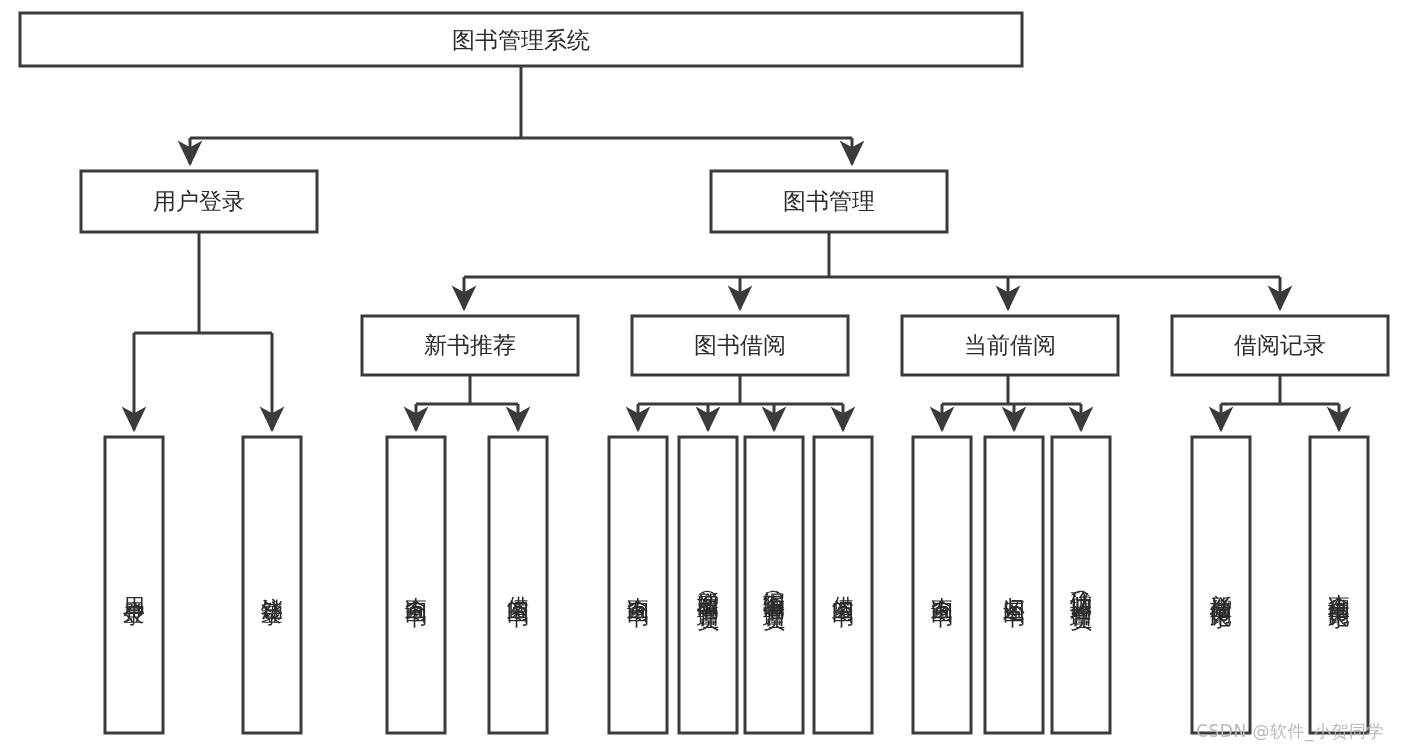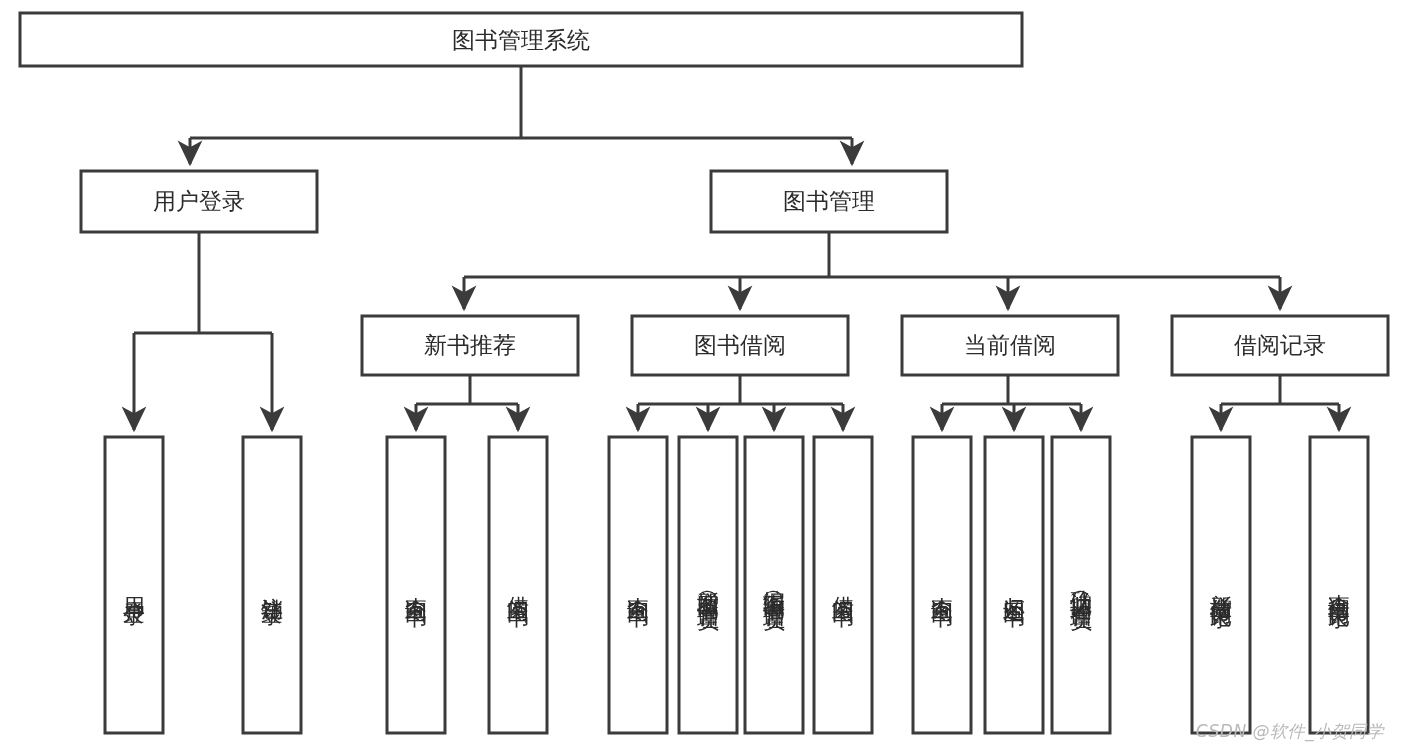--- a/index.html
+++ b/index.html
@@ -34,21 +34,20 @@
     white-space:nowrap;
   }
   .watermark{
     position:absolute;
     right:8px;bottom:4px;
     font-family:"DejaVu Sans","Liberation Sans",sans-serif;
     font-size:17px;
     color:#b9b9b9;
     letter-spacing:.5px;
     user-select:none;
-    font-style:italic;
   }
 </style>
 </head>
 <body>
 
 <div id="diagram-root">
 
   <svg class="canvas" viewBox="0 0 1405 747">
     <defs>
       <marker id="arrow" viewBox="0 0 12 12" refX="10.5" refY="6" markerWidth="9" markerHeight="9" orient="auto-start-reverse">

